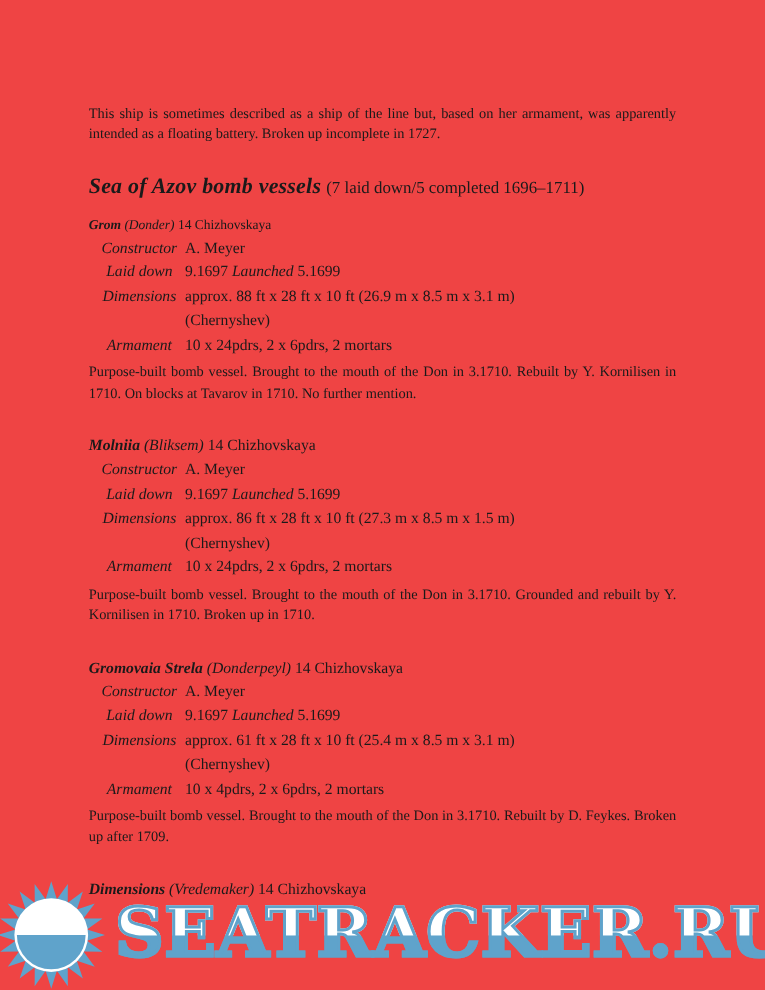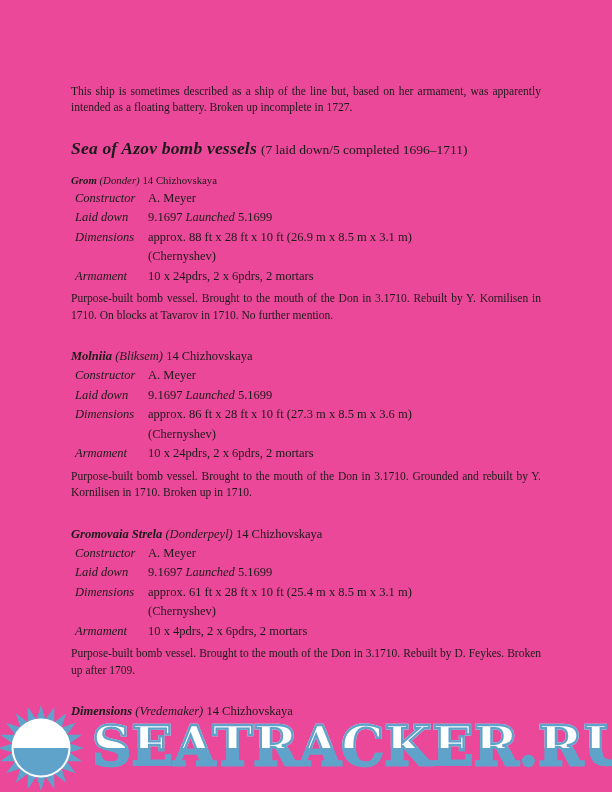--- a/index.html
+++ b/index.html
@@ -1,38 +1,38 @@
 <!DOCTYPE html>
 <html><head>
 <meta charset="utf-8">
 <style>
   html,body { margin:0; padding:0; background:#ffffff; }
   .page {
-    position:relative; width:612px; height:792px; background:#ec4899;
+    position:relative; width:612px; height:792px; background:#ef4444;
     overflow:hidden; font-family:"Liberation Serif","DejaVu Serif",serif;
     color:#1a1a1a;
   }
   .content { position:absolute; left:71px; top:71px; width:470px; }
 
   .intro { font-size:11.5px; line-height:16.5px; text-align:justify; }
 
   .heading { margin-top:21px; line-height:22px; white-space:nowrap; }
   .heading-title { font-size:17.5px; font-weight:bold; font-style:italic; letter-spacing:0.2px; }
   .heading-sub { font-size:13.5px; }
 
   .ship { margin-top:26px; }
   .ship-first { margin-top:13px; }
   .ship-header { font-size:12.5px; line-height:15px; }
   .ship-first .ship-header { font-size:10.8px; line-height:13px; }
   .ship-name { font-weight:bold; font-style:italic; }
   .ship-foreign { font-style:italic; }
 
   .ship-table { margin-top:2px; margin-left:4px; font-size:12.5px; }
   .trow { display:flex; line-height:19.5px; }
-  .tlabel { width:73px; flex:none; font-style:italic; }
+  .tlabel { width:73px; flex:none; font-style:italic;text-align:center; }
   .tvalue { flex:1; }
   .inline-label { font-style:italic; }
 
   .notes { margin-top:4px; font-size:11.5px; line-height:16.5px; text-align:justify; }
 
   .watermark { position:absolute; left:0; top:703px; width:560px; height:89px; }
   .sun { position:absolute; left:-4px; top:0; }
   .wm-text {
     position:absolute; left:92px; top:16px;
     font-family:"DejaVu Serif",serif; font-weight:700;
@@ -98,21 +98,21 @@
           <span class="tlabel">Constructor</span>
           <span class="tvalue">A. Meyer</span>
         </div>
         <div class="trow">
           <span class="tlabel">Laid down</span>
           <span class="tvalue"><span>9.1697</span> <span class="inline-label">Launched</span> <span>5.1699</span></span>
         </div>
         <div class="trow">
           <span class="tlabel">Dimensions</span>
           <span class="tvalue">
-            <div>approx. 86 ft x 28 ft x 10 ft (27.3 m x 8.5 m x 3.6 m)</div>
+            <div>approx. 86 ft x 28 ft x 10 ft (27.3 m x 8.5 m x 1.5 m)</div>
             <div>(Chernyshev)</div>
           </span>
         </div>
         <div class="trow">
           <span class="tlabel">Armament</span>
           <span class="tvalue">10 x 24pdrs, 2 x 6pdrs, 2 mortars</span>
         </div>
       </div>
       <p class="notes">Purpose-built bomb vessel. Brought to the mouth of the Don in 3.1710. Grounded and rebuilt by Y. Kornilisen in 1710. Broken up in 1710.</p>
     </div>

